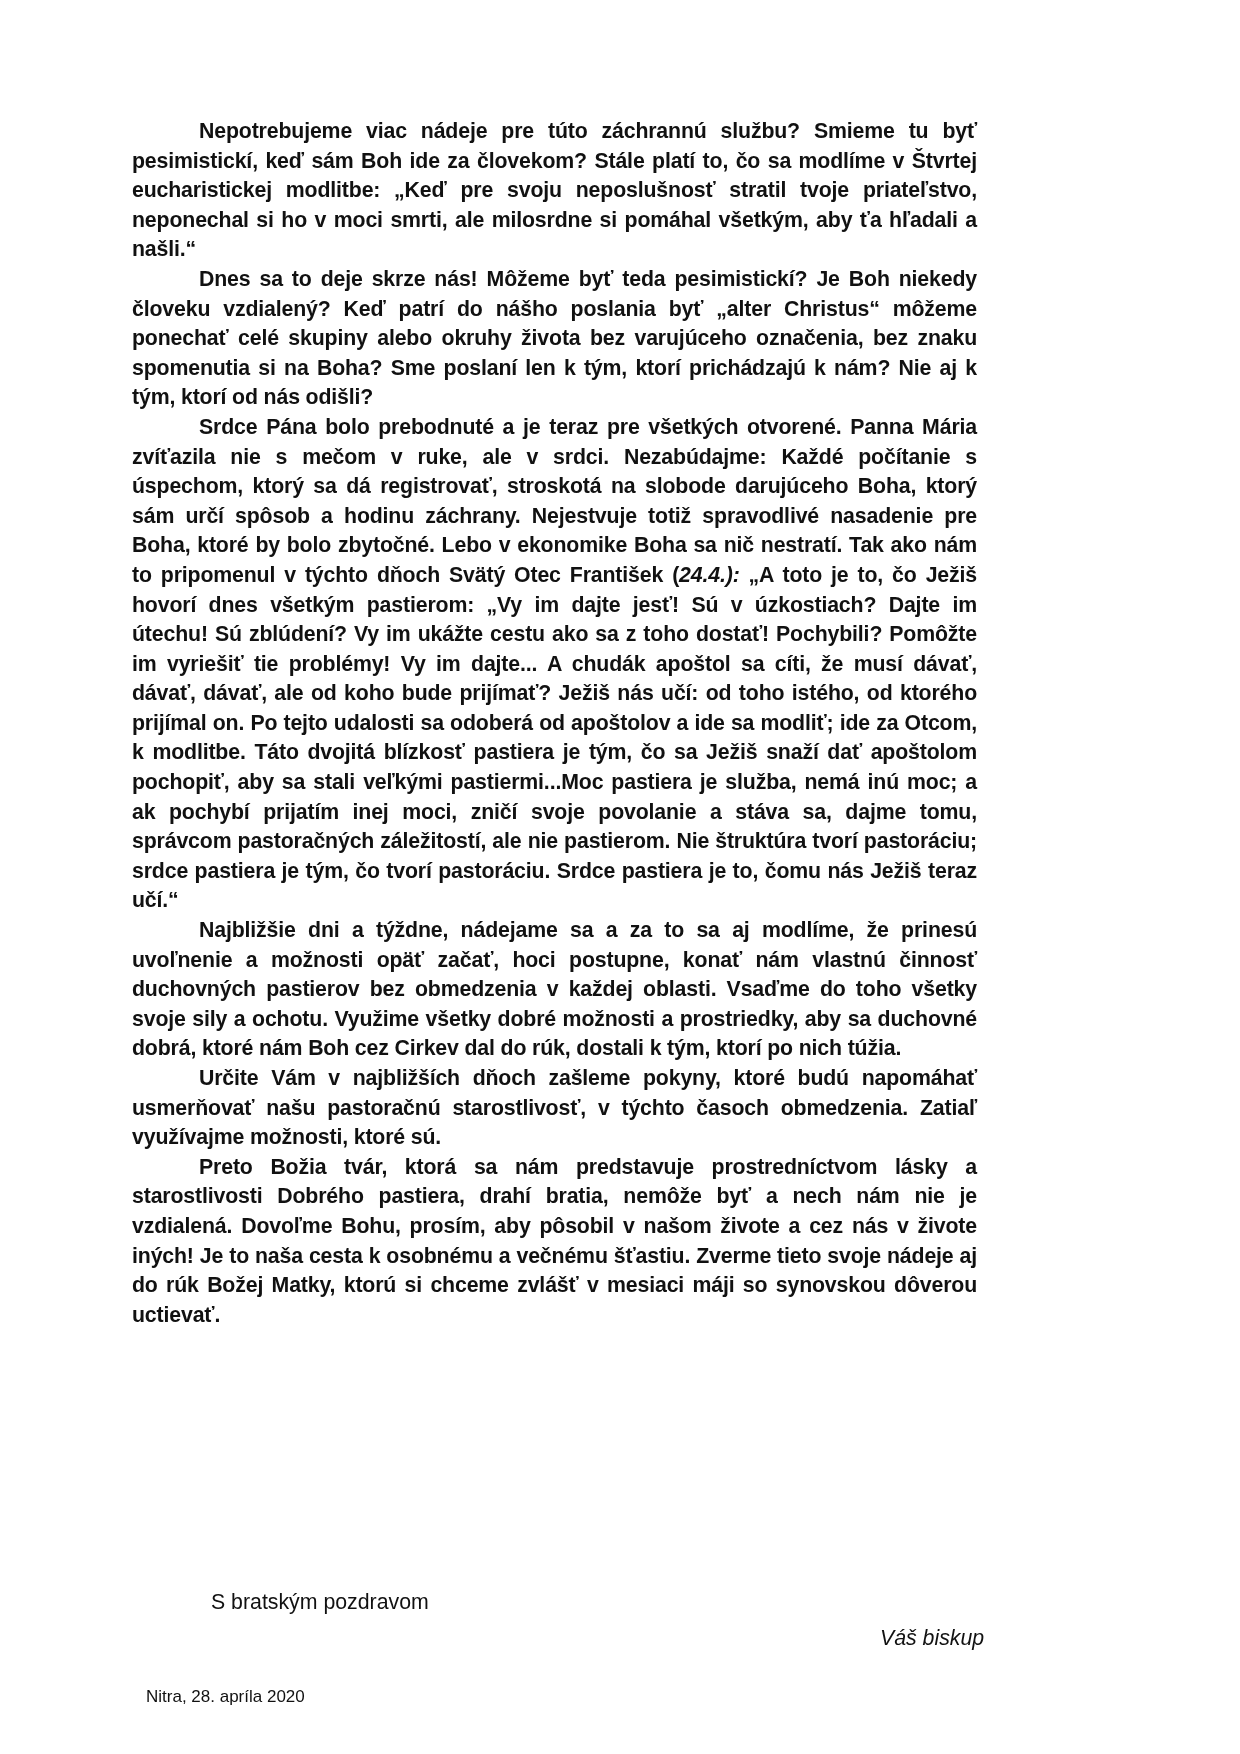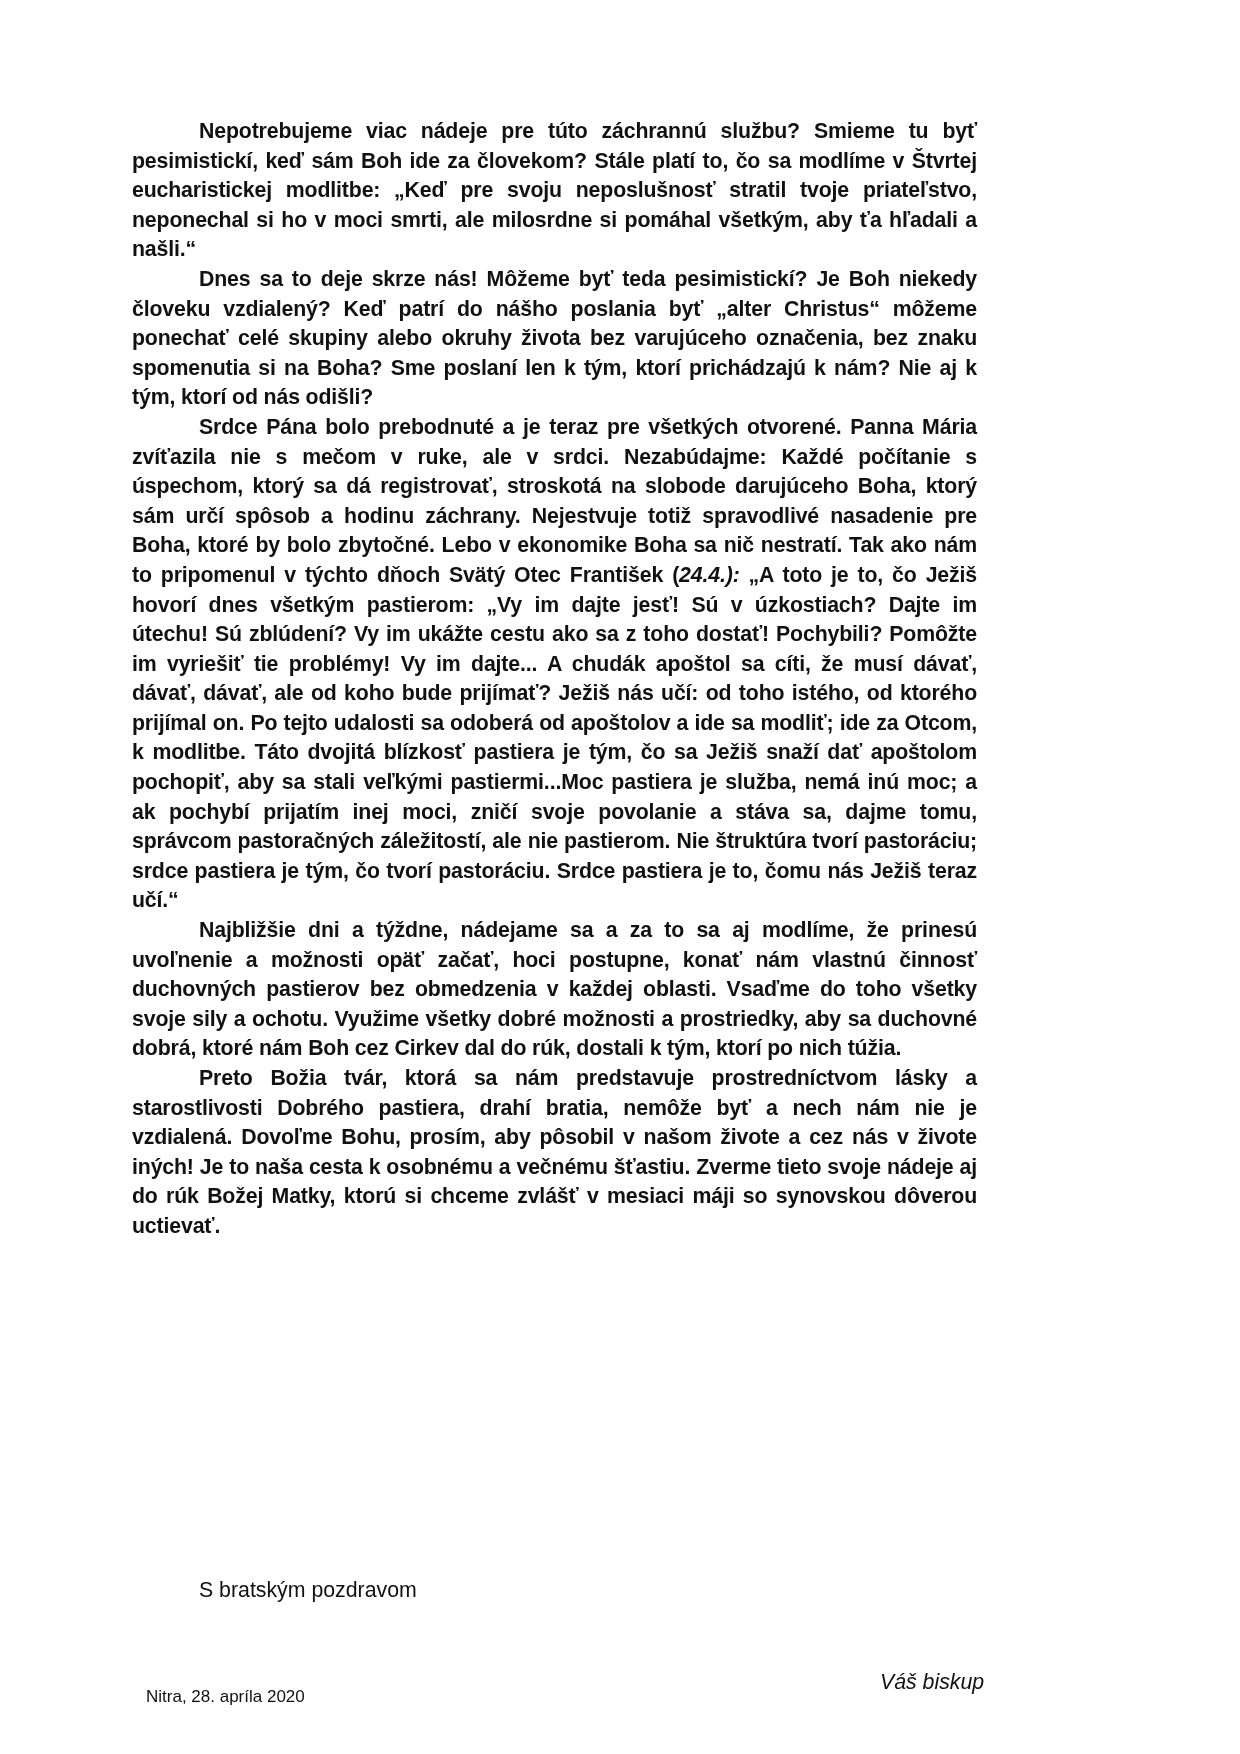--- a/index.html
+++ b/index.html
@@ -33,26 +33,26 @@
     }
     .para .it {
       font-style: italic;
     }
     .closing {
       position: absolute;
       left: 199px;
       top: 1576px;
       font-size: 21.3px;
       line-height: 29.6px;
-      margin: 0;
+      margin: 12px;
     }
     .signature {
       position: absolute;
       left: 880px;
-      top: 1668px;
+      top: 1624px;
       font-size: 21.3px;
       line-height: 29.6px;
       font-style: italic;
       margin: 0;
     }
     .dateline {
       position: absolute;
       left: 132px;
       top: 1668px;
       font-size: 17px;
@@ -70,19 +70,22 @@
   <p class="para">
     <span>Dnes sa to deje skrze nás! Môžeme byť teda pesimistickí? Je Boh niekedy človeku vzdialený? Keď patrí do nášho poslania byť „alter Christus“ môžeme ponechať celé skupiny alebo okruhy života bez varujúceho označenia, bez znaku spomenutia si na Boha? Sme poslaní len k tým, ktorí prichádzajú k nám? Nie aj k tým, ktorí od nás odišli?</span>
   </p>
   <p class="para">
     <span>Srdce Pána bolo prebodnuté a je teraz pre všetkých otvorené. Panna Mária zvíťazila nie s mečom v ruke, ale v srdci. Nezabúdajme: Každé počítanie s úspechom, ktorý sa dá registrovať, stroskotá na slobode darujúceho Boha, ktorý sám určí spôsob a hodinu záchrany. Nejestvuje totiž  spravodlivé nasadenie pre Boha, ktoré by bolo zbytočné. Lebo v ekonomike Boha sa nič nestratí. Tak ako nám to pripomenul v týchto dňoch Svätý Otec František (</span><span class="it">24.4.):</span><span> „A toto je to, čo Ježiš hovorí dnes všetkým pastierom: „Vy im dajte jesť!  Sú v úzkostiach? Dajte im útechu! Sú zblúdení? Vy im ukážte cestu ako sa z toho dostať! Pochybili? Pomôžte im vyriešiť tie problémy! Vy im dajte... A chudák apoštol sa cíti, že musí dávať, dávať, dávať, ale od koho bude prijímať? Ježiš nás učí: od toho istého, od ktorého prijímal on. Po tejto udalosti sa odoberá od apoštolov a ide sa modliť; ide za Otcom, k modlitbe. Táto dvojitá blízkosť pastiera je tým, čo sa Ježiš snaží dať apoštolom pochopiť, aby sa stali veľkými pastiermi...Moc pastiera je služba, nemá inú moc; a ak pochybí prijatím inej moci, zničí svoje povolanie a stáva sa, dajme tomu, správcom pastoračných záležitostí, ale nie pastierom. Nie štruktúra tvorí pastoráciu; srdce pastiera je tým, čo tvorí pastoráciu. Srdce pastiera je to, čomu nás Ježiš teraz učí.“</span>
   </p>
   <p class="para">
     <span>Najbližšie dni a týždne, nádejame sa a za to sa aj modlíme, že prinesú uvoľnenie a možnosti opäť začať, hoci postupne, konať nám vlastnú činnosť duchovných pastierov bez obmedzenia v každej oblasti. Vsaďme do toho všetky svoje sily a ochotu. Využime všetky dobré možnosti a prostriedky, aby sa duchovné dobrá, ktoré nám Boh cez Cirkev dal do rúk, dostali k tým, ktorí po nich túžia.</span>
   </p>
   <p class="para">
+    <span>Určite Vám v najbližších dňoch zašleme pokyny, ktoré budú napomáhať usmerňovať našu pastoračnú starostlivosť, v týchto časoch obmedzenia. Zatiaľ využívajme možnosti, ktoré sú.</span>
+  </p>
+  <p class="para">
     <span>Preto Božia tvár, ktorá sa nám predstavuje prostredníctvom lásky a starostlivosti Dobrého pastiera, drahí bratia, nemôže byť a nech nám nie je vzdialená. Dovoľme Bohu, prosím,  aby pôsobil v našom živote a cez nás v živote iných! Je to naša cesta k osobnému a večnému šťastiu. Zverme tieto svoje nádeje aj do rúk Božej Matky, ktorú si chceme zvlášť v mesiaci máji so synovskou dôverou uctievať.</span>
   </p>
 </div>
 
 <p class="closing">S bratským pozdravom</p>
 <p class="signature">Váš biskup</p>
 <p class="dateline">Nitra, 28. apríla 2020</p>
 
 </body></html>

